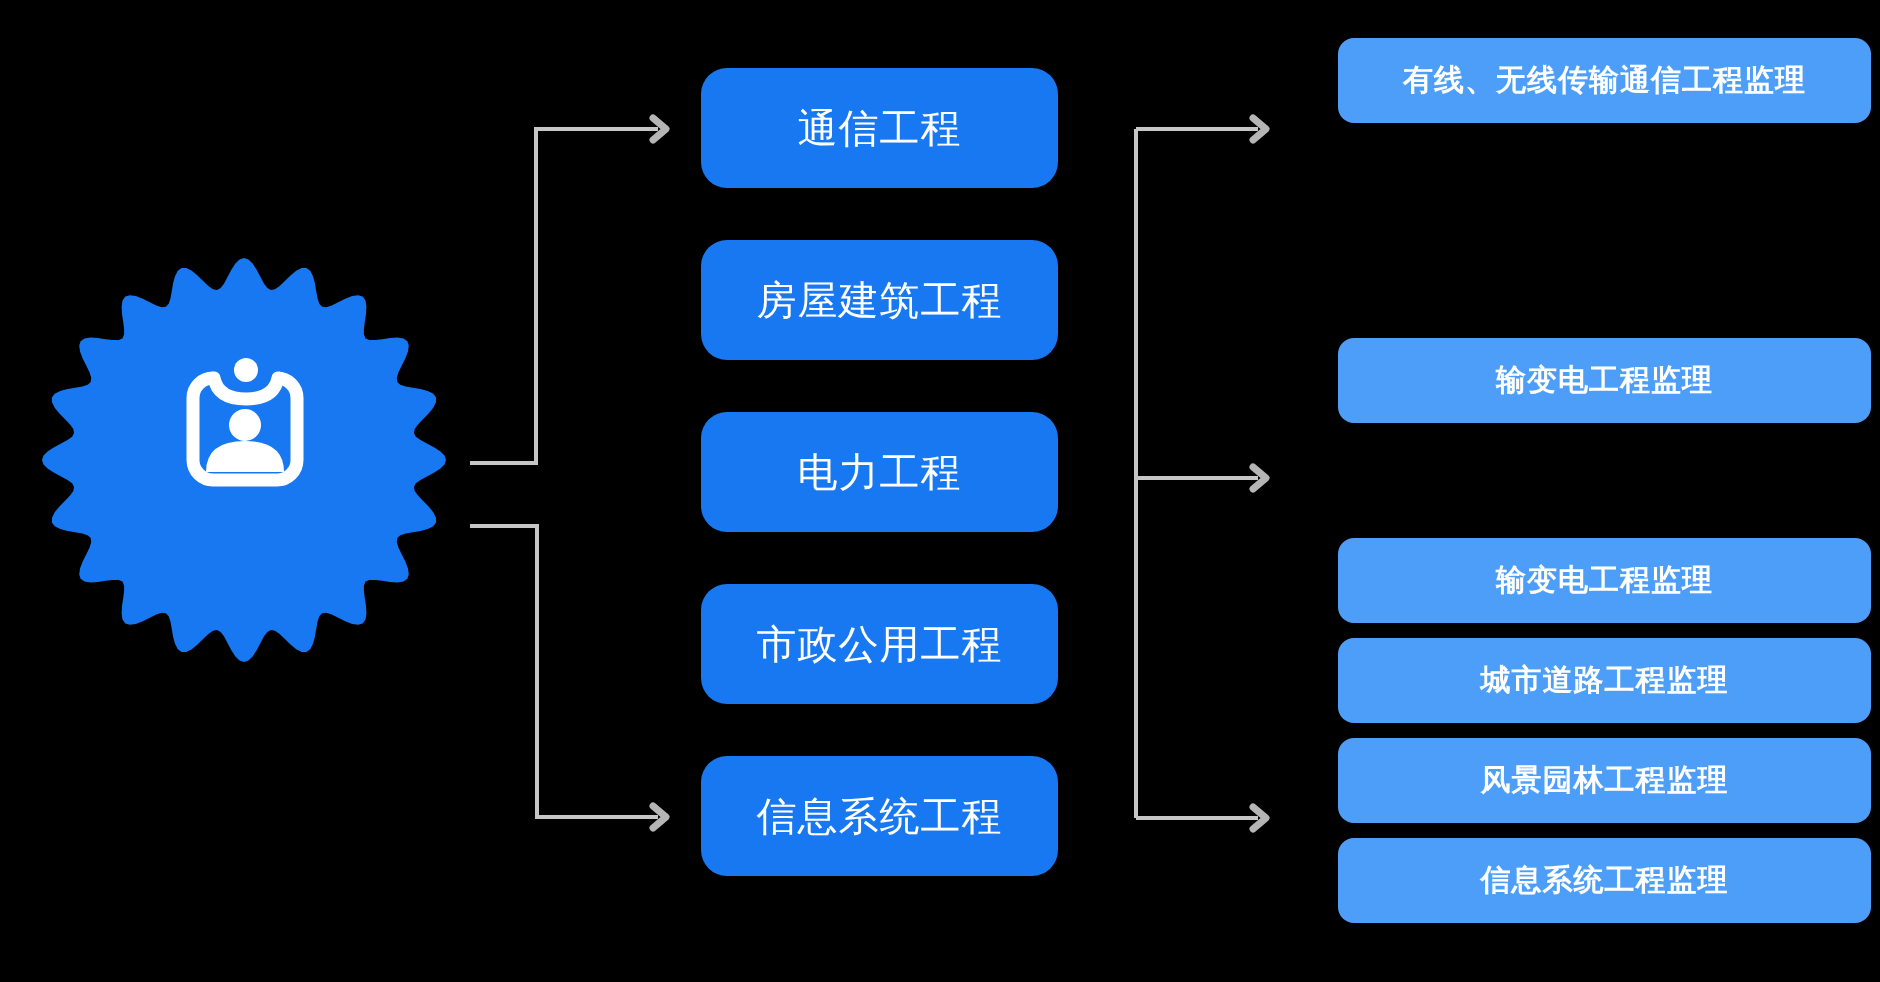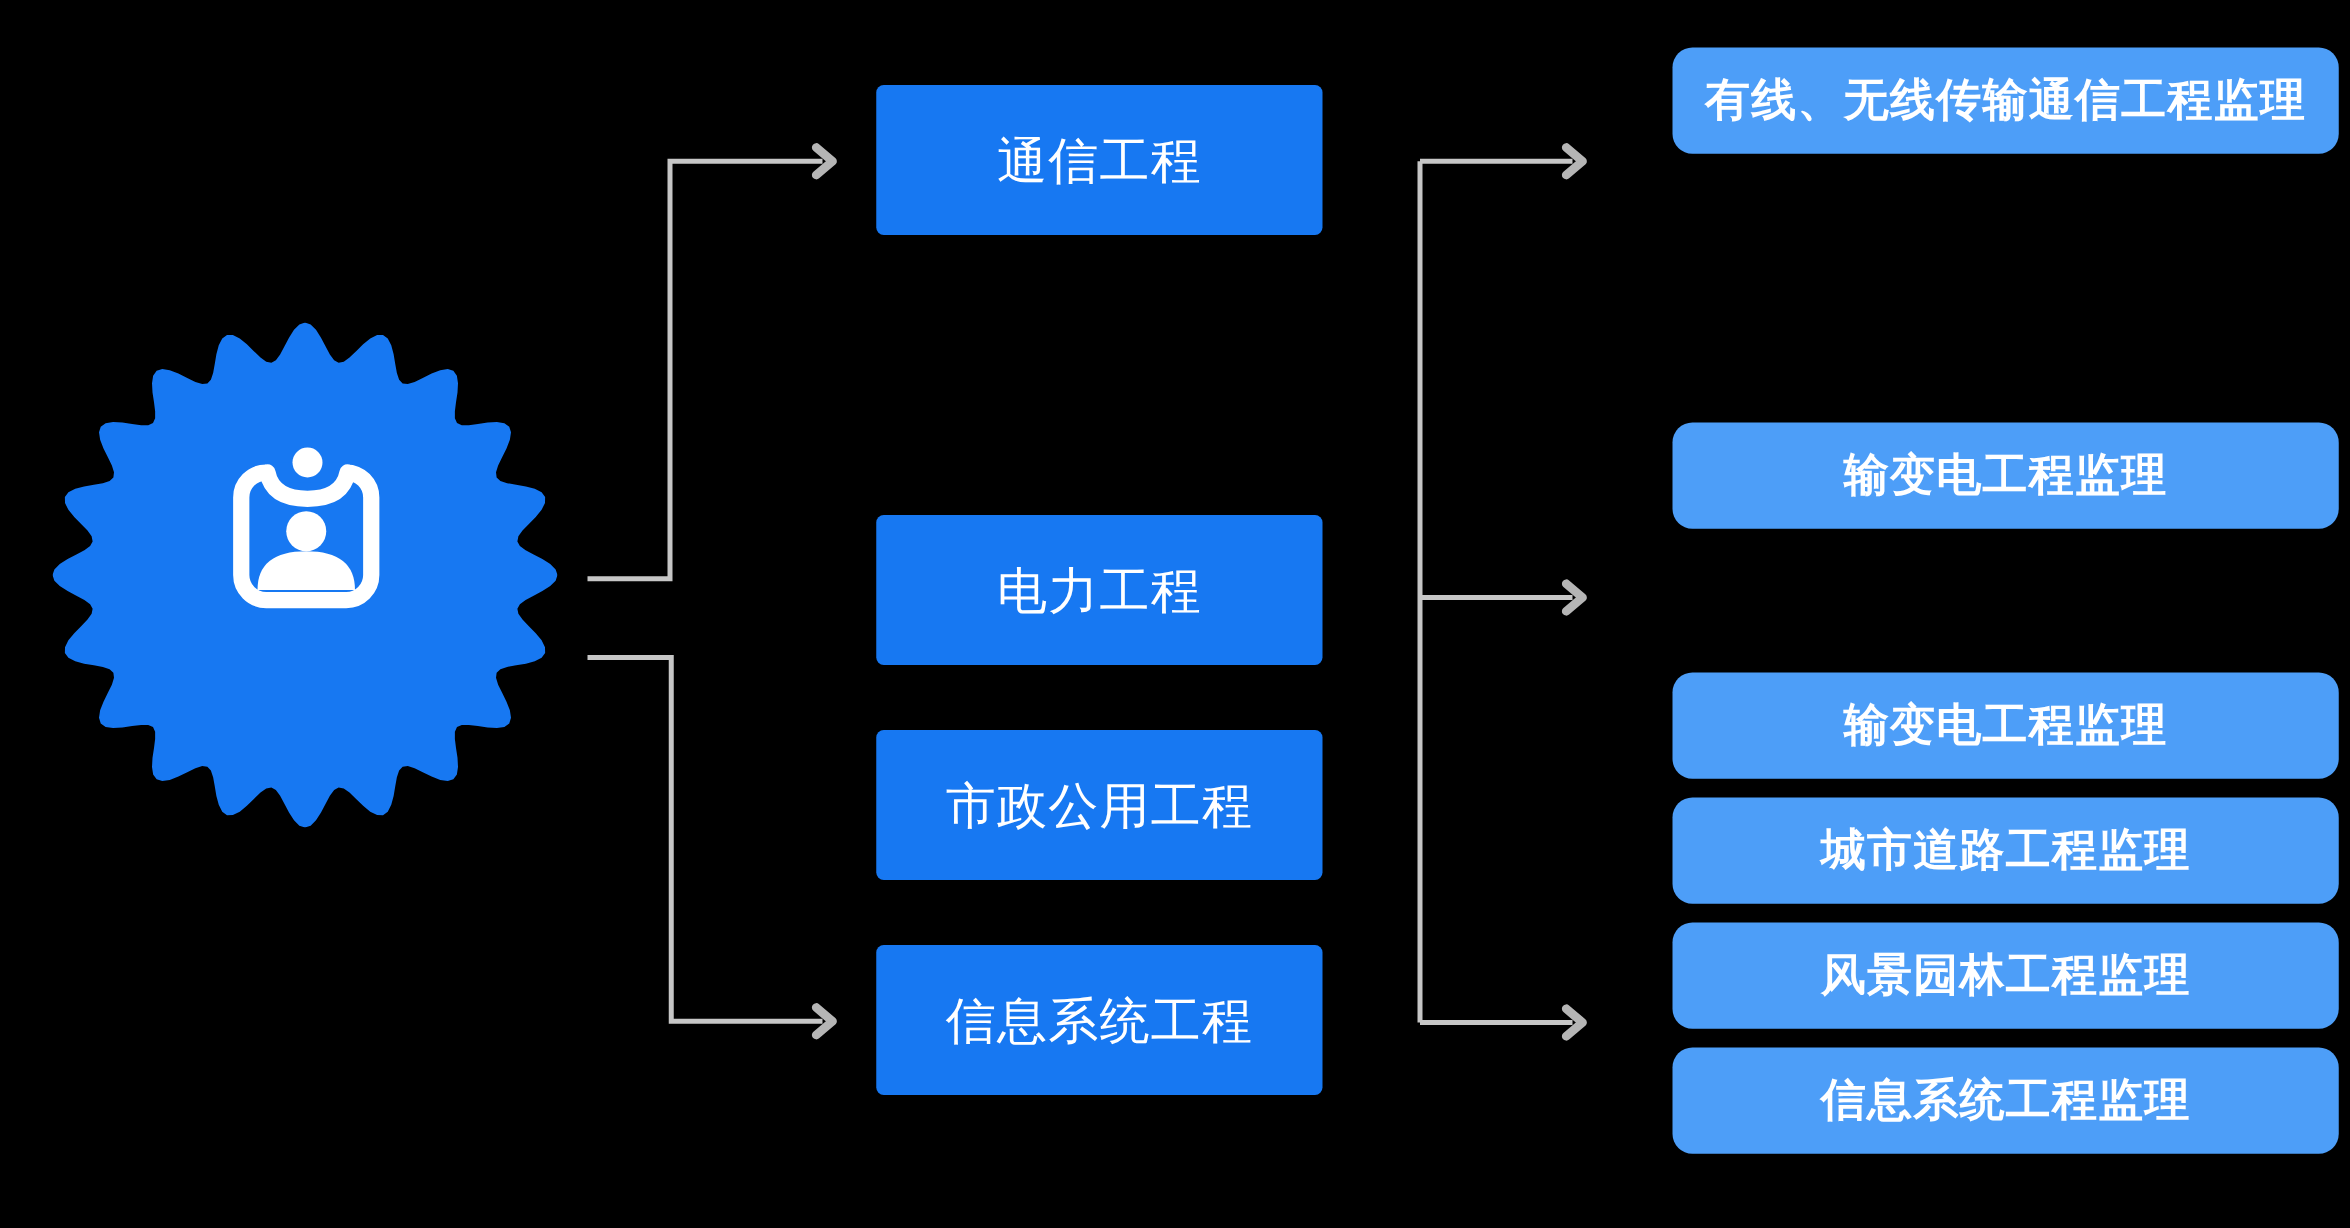--- a/index.html
+++ b/index.html
@@ -32,29 +32,29 @@
   .icon-stroke{fill:none;stroke:var(--c-text);stroke-width:13;stroke-linecap:round;}
   .icon-erase{stroke:var(--c-primary);stroke-width:16;}
   .icon-fill{fill:var(--c-text);}
   .badge-label{
     position:absolute;left:0;top:256px;width:404px;height:48px;
     text-align:center;font-size:40px;line-height:48px;color:var(--c-text);
     letter-spacing:1px;
   }
   .mid-box{
     position:absolute;left:701px;width:357px;height:120px;
-    background:var(--c-primary);border-radius:6px;
+    background:var(--c-primary);border-radius:26px;
     display:flex;align-items:center;justify-content:center;
     color:var(--c-text);font-size:40px;letter-spacing:1px;
   }
   .right-box{
     position:absolute;left:1338px;width:533px;height:85px;
     background:var(--c-light);border-radius:16px;
     display:flex;align-items:center;justify-content:center;
-    color:var(--c-text);font-size:36px;font-weight:bold;letter-spacing:1px;
+    color:var(--c-text);font-size:30px;font-weight:bold;letter-spacing:1px;
   }
 </style>
 </head>
 <body>
 
 <div class="canvas">
 
   <svg class="connector-layer" viewBox="0 0 1880 982">
     <g>
       <path class="cline" d="M470 463 H536 V129 H658"></path>
@@ -85,20 +85,23 @@
         <circle class="icon-fill" cx="204" cy="112" r="12"></circle>
         <circle class="icon-fill" cx="203" cy="167" r="16"></circle>
         <path class="icon-fill" d="M164 214 Q164 183 203 183 Q242 183 242 214 Z"></path>
       </g>
     </svg>
   </div>
 
   <div class="mid-box" style="top:68px">
       <span>通信工程</span>
     </div>
+  <div class="mid-box" style="top:240px">
+      <span>房屋建筑工程</span>
+    </div>
   <div class="mid-box" style="top:412px">
       <span>电力工程</span>
     </div>
   <div class="mid-box" style="top:756px">
       <span>信息系统工程</span>
     </div>
   <div class="mid-box" style="top:584px">
       <span>市政公用工程</span>
     </div>
 

